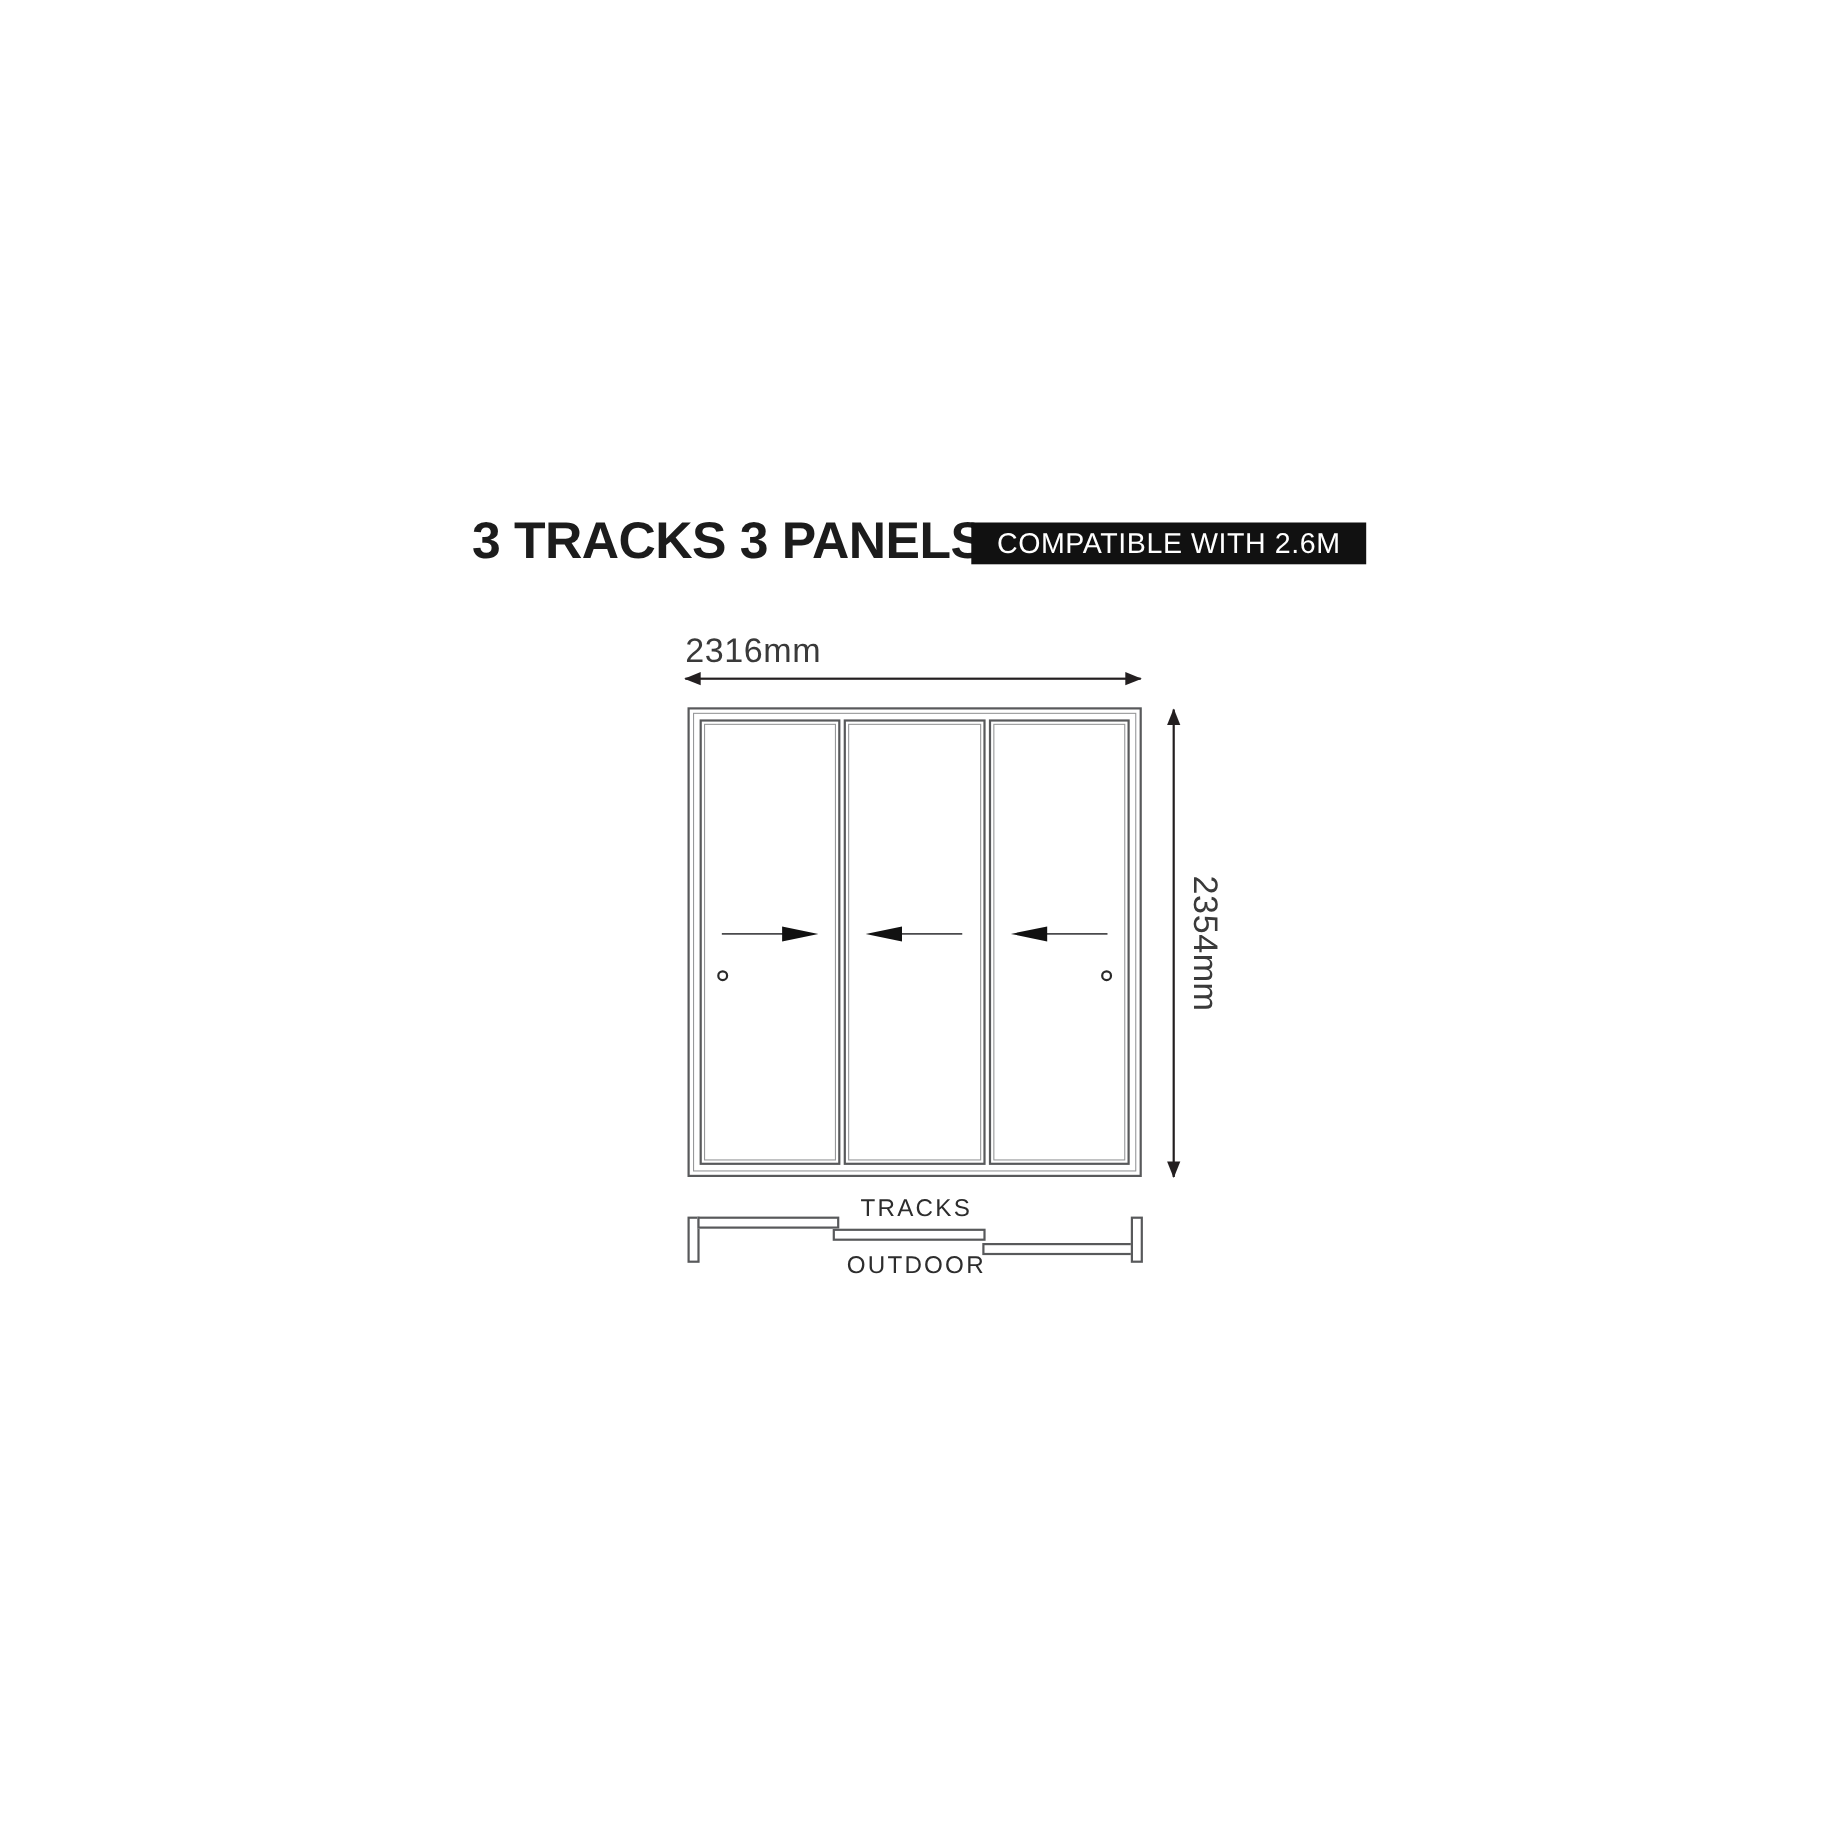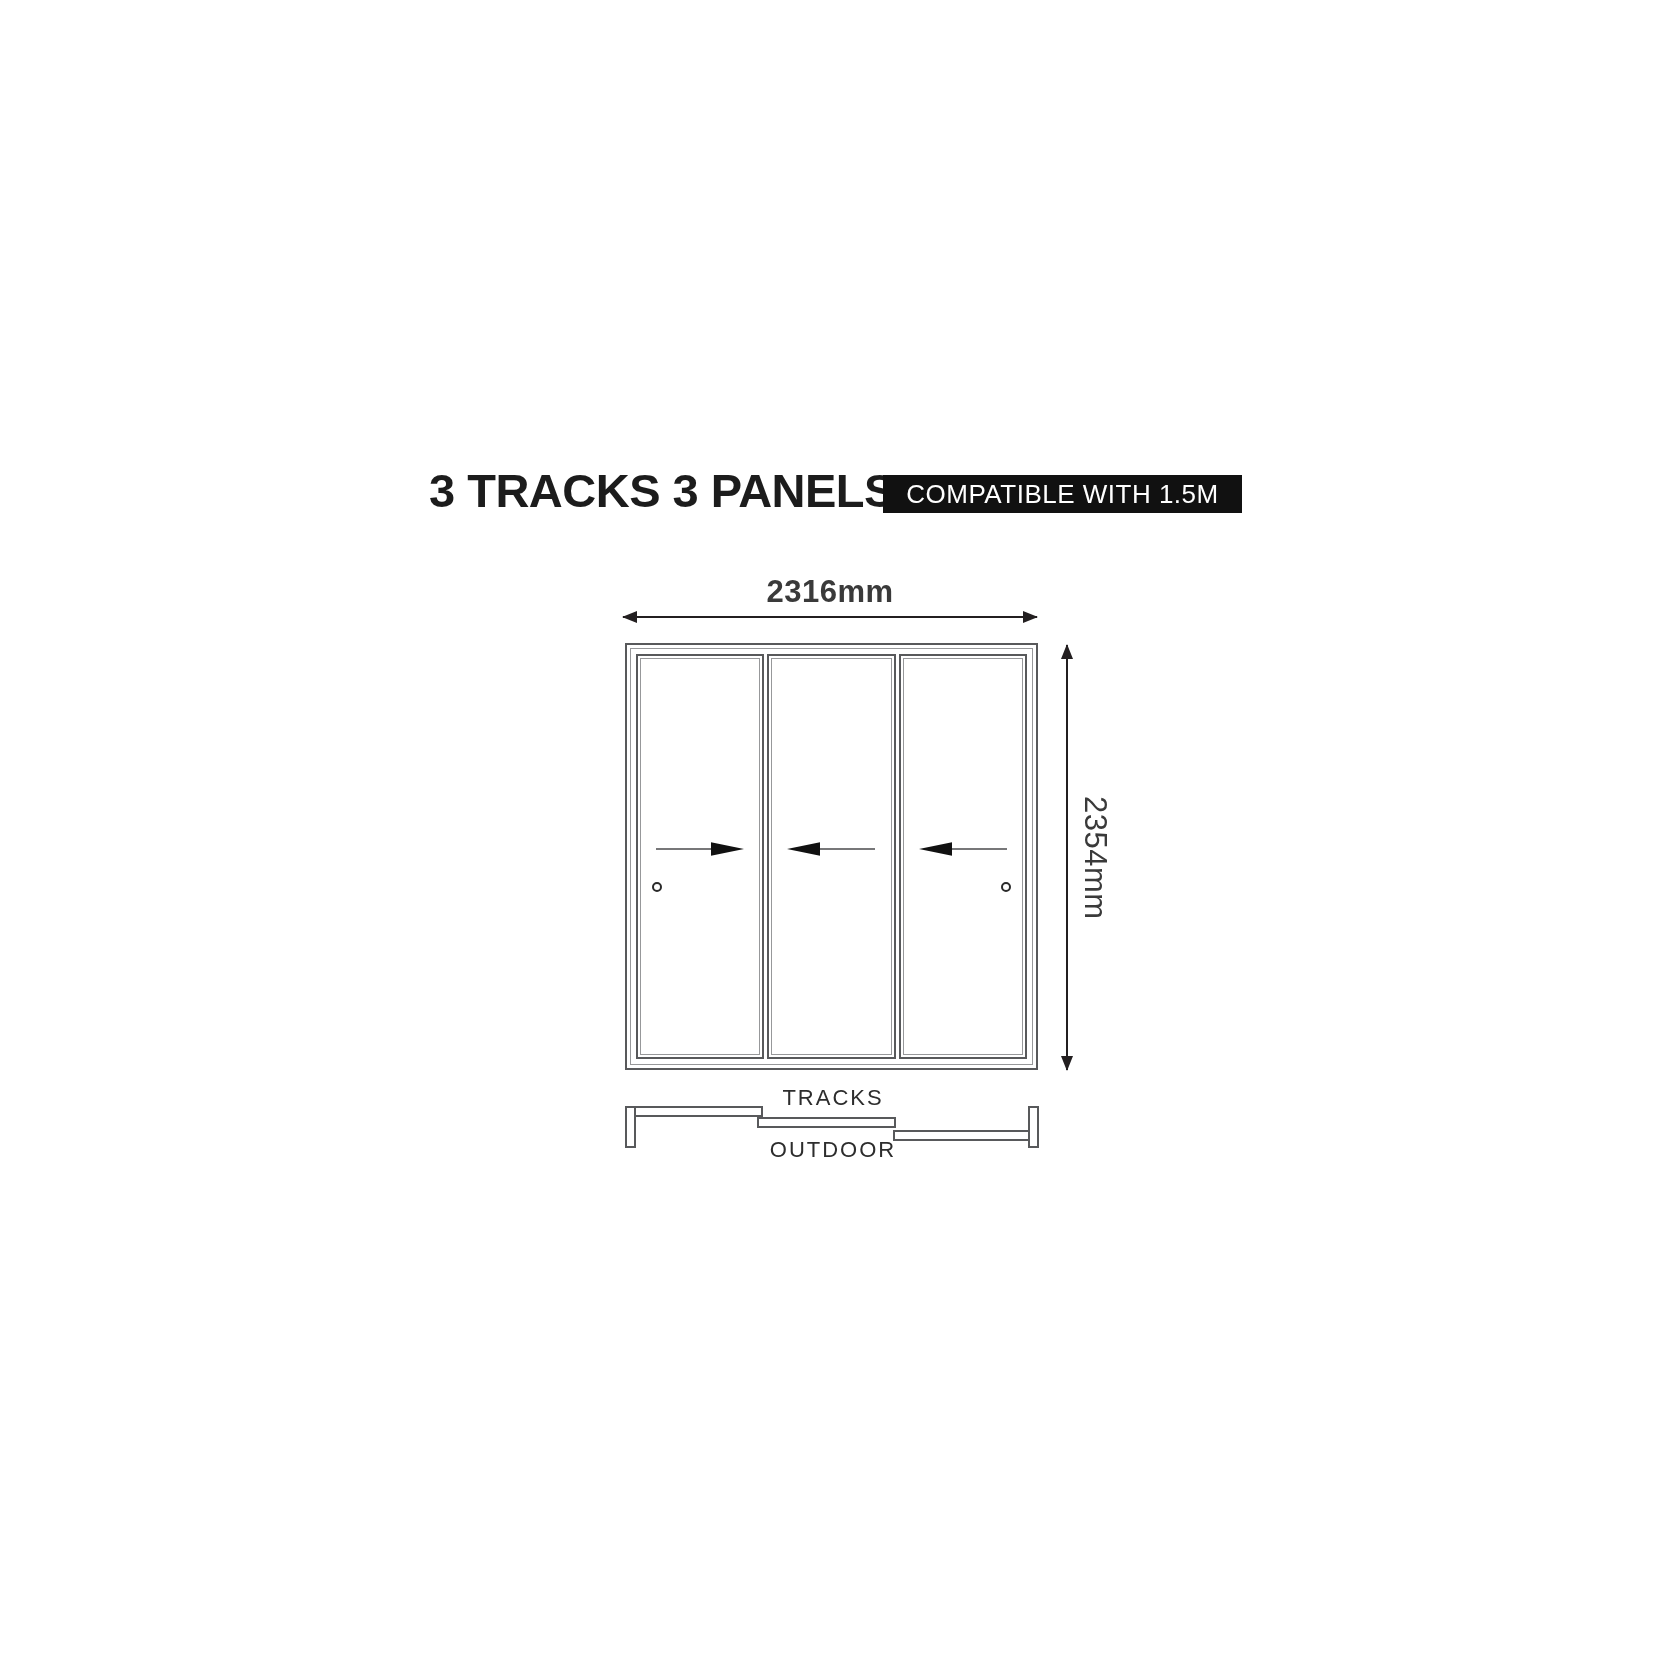--- a/index.html
+++ b/index.html
@@ -30,21 +30,21 @@
   }
   .badge{
     position:absolute;left:883px;top:475px;width:359px;height:38px;
     background:var(--badge-bg);color:var(--badge-text);
     display:flex;align-items:center;justify-content:center;
     font-size:26px;font-weight:400;letter-spacing:0.5px;white-space:nowrap;
   }
   
   .dim-label-h{
     position:absolute;left:623px;top:574px;width:414px;
-    text-align:center;font-size:31px;font-weight:700;color:var(--dim-text);
+    font-size:31px;font-weight:400;color:var(--dim-text);
     letter-spacing:0.5px;
   }
   .dim-line-h{
     position:absolute;left:623px;top:616px;width:414px;height:2px;
     background:var(--dim-line);
   }
   .dim-line-h::before{
     content:"";position:absolute;left:-1px;top:-5px;width:0;height:0;
     border-style:solid;border-width:6px 15px 6px 0;
     border-color:transparent var(--dim-line) transparent transparent;
@@ -125,21 +125,21 @@
   }
   .indoor{top:1085px;}
   .outdoor{top:1137px;}
 </style>
 </head>
 <body>
 
 <div class="canvas">
 
   <div class="title">3 TRACKS 3 PANELS</div>
-  <div class="badge">COMPATIBLE WITH 1.5M</div>
+  <div class="badge">COMPATIBLE WITH 2.6M</div>
 
   <div class="dim-label-h">2316mm</div>
   <div class="dim-line-h"></div>
 
   <div class="frame">
     <div class="frame-inner-line"></div>
     <div class="panels-row">
 
       <div class="panel dir-right handle-left">
         <div class="panel-inner-line"></div>

